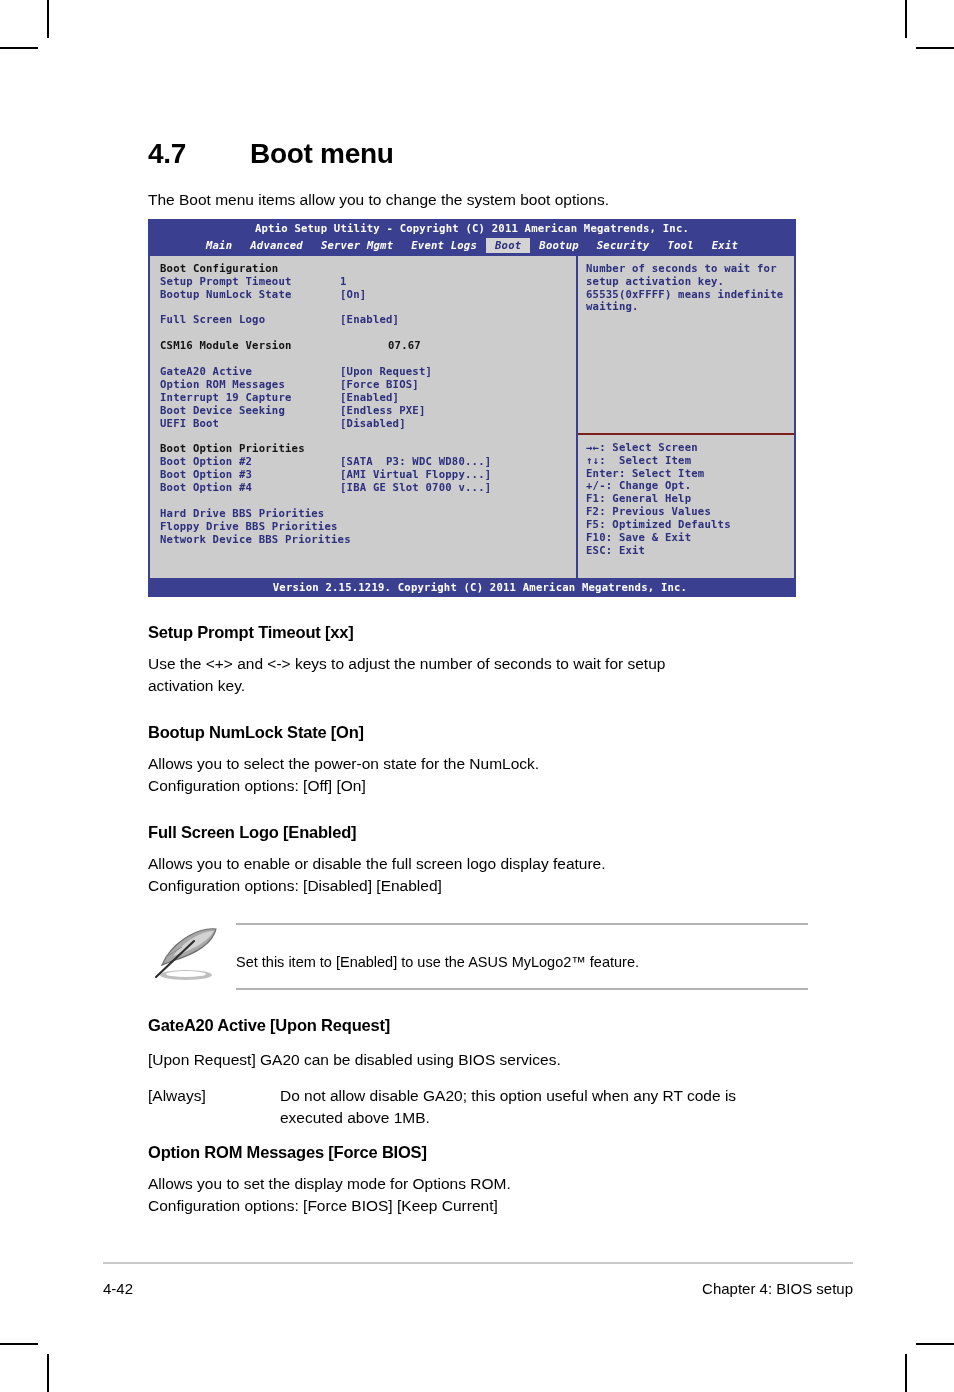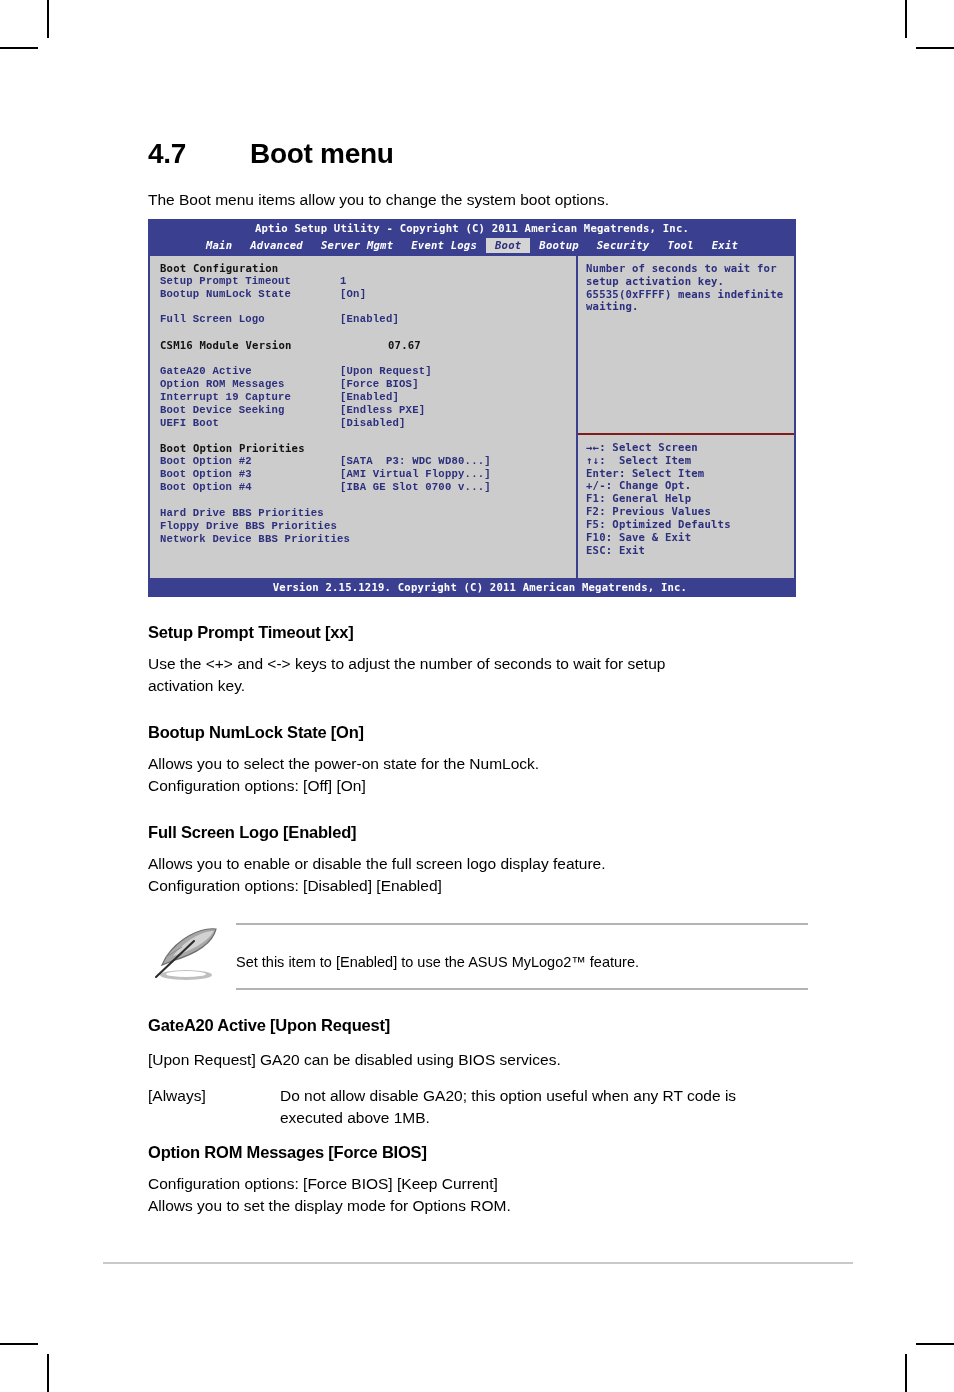--- a/index.html
+++ b/index.html
@@ -132,21 +132,21 @@
     padding: 6px 6px 0 8px;
     box-sizing: border-box;
     color: #2c2f7d;
     font-weight: bold;
   }
   .bios-help div, .bios-keys div { white-space: pre; }
 
   .row { display: flex; white-space: pre; font-weight: bold; }
   .row .lab { width: 180px; flex: none; }
   .row .val { flex: 1; }
-  .row.blue { color: #2c2f7d; font-family: Liberation Mono, monospace; }
+  .row.blue { color: #2c2f7d; }
   .row.dark { color: #111111; }
   .row.indent-val .val { padding-left: 48px; }
   .spacer { height: 12.9px; }
 
   .bios-footer {
     background: #3b3f90;
     color: #ffffff;
     font-weight: bold;
     text-align: center;
     padding: 3px 0 3px 16px;
@@ -327,21 +327,25 @@
     <p class="body gap">[Upon Request] GA20 can be disabled using BIOS services.</p>
     <div class="defrow">
       <div class="term">[Always]</div>
       <div class="desc">
         <div>Do not allow disable GA20; this option useful when any RT code is</div>
         <div>executed above 1MB.</div>
       </div>
     </div>
 
     <h2 class="item tight">Option ROM Messages [Force BIOS]</h2>
+    <p class="body">Allows you to set the display mode for Options ROM.</p>
     <p class="body">Configuration options: [Force BIOS] [Keep Current]</p>
-    <p class="body">Allows you to set the display mode for Options ROM.</p>
 
   </div>
 
   <div class="page-footer">
     <div class="rule"></div>
+    <div class="fr">
+      <div>4-42</div>
+      <div>Chapter 4: BIOS setup</div>
+    </div>
   </div>
 </div>
 
 </body></html>

